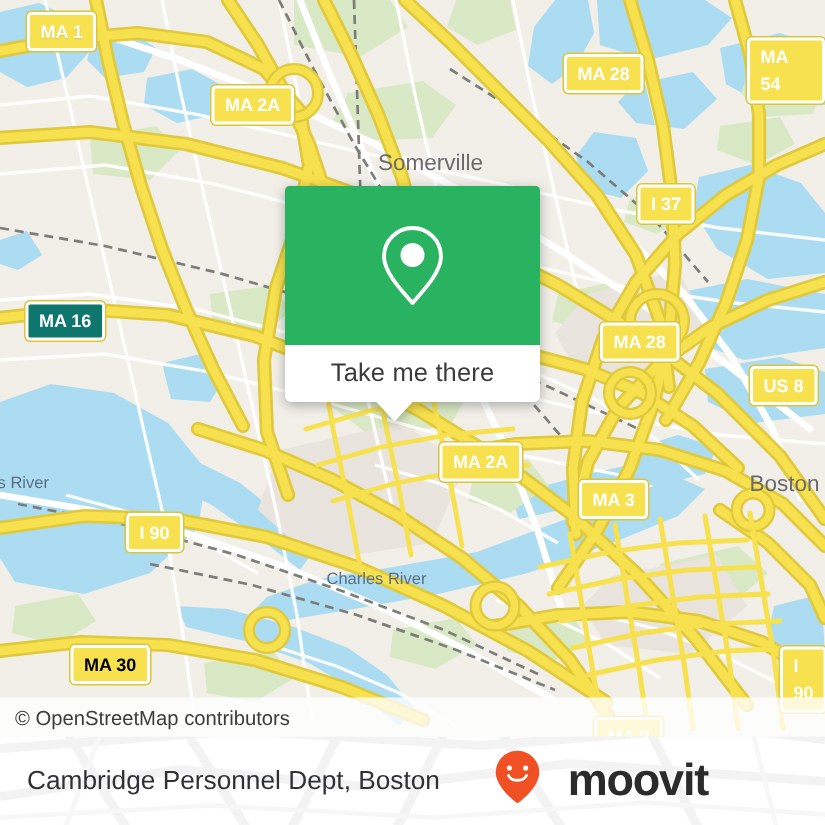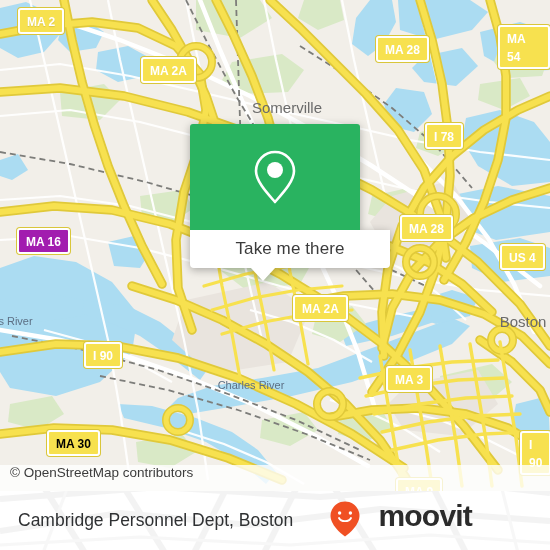--- a/index.html
+++ b/index.html
@@ -34,20 +34,21 @@
 
   
   #attribution {
     position: absolute;
     left: 0;
     bottom: 0;
     width: 550px;
     height: 26px;
     background: rgba(255,255,255,0.78);
     display: flex;
+    align-items: center;
     box-sizing: border-box;
     padding-left: 10px;
   }
   #attribution .attr-text {
     font-family: "Liberation Sans", sans-serif;
     font-size: 13.5px;
     color: #3c3c3c;
     white-space: nowrap;
   }
 
@@ -62,21 +63,21 @@
   #callout-green {
     width: 170px;
     height: 106px;
     border-radius: 3px 3px 0 0;
     display: flex;
     align-items: center;
     justify-content: center;
   }
   #callout-pin-icon svg { display: block; }
   #callout-button {
-    width: 200px;
+    width: 170px;
     height: 38px;
     background: #ffffff;
     border-radius: 0 0 4px 4px;
     display: flex;
     align-items: center;
     justify-content: center;
     box-sizing: border-box;
     cursor: pointer;
   }
   #callout-button .btn-label {
@@ -124,20 +125,21 @@
     padding: 0 18px 0 18px;
   }
   #place-title {
     font-family: "Liberation Sans", sans-serif;
     font-size: 17.5px;
     color: #2f3133;
     white-space: nowrap;
   }
   #moovit-logo {
     display: flex;
+    align-items: center;
     gap: 18px;
   }
   #moovit-wordmark {
     font-family: "Liberation Sans", sans-serif;
     font-size: 30px;
     font-weight: 700;
     color: #2b2b2b;
     letter-spacing: -0.8px;
     line-height: 1;
   }
@@ -352,30 +354,30 @@
         </g>
 
         <text class="map-city-label" x="287" y="113" text-anchor="middle">Somerville</text>
         <text class="map-city-label" x="523" y="327" text-anchor="middle">Boston</text>
         <text class="map-water-label" x="251" y="389" text-anchor="middle">Charles River</text>
         <text class="map-water-label" x="-34" y="325">Charles River</text>
       </g>
     </svg>
 
     <div>
-      <div class="shield" style="position:absolute;left:18px;top:8px;background:#f7e14f;border:2px solid #ffffff;border-radius:3px;padding:2px 7px;box-shadow:0 0 0 1px #d9c63a;"><span style="font-family:'Liberation Sans',sans-serif;font-size:12px;font-weight:700;color:#ffffff;text-shadow:0 1px 1px rgba(0,0,0,0.12);">MA 2</span></div>
+      <div class="shield" style="position:absolute;left:18px;top:8px;background:#f7e14f;border:2px solid #ffffff;border-radius:3px;padding:2px 7px;box-shadow:0 0 0 1px #d9c63a;"><span style="font-family:'Liberation Sans',sans-serif;font-size:12px;font-weight:700;color:#ffffff;text-shadow:0 1px 1px rgba(0,0,0,0.12);">MA 1</span></div>
       <div class="shield" style="position:absolute;left:141px;top:57px;background:#f7e14f;border:2px solid #ffffff;border-radius:3px;padding:2px 7px;box-shadow:0 0 0 1px #d9c63a;"><span style="font-family:'Liberation Sans',sans-serif;font-size:12px;font-weight:700;color:#ffffff;">MA 2A</span></div>
       <div class="shield" style="position:absolute;left:376px;top:36px;background:#f7e14f;border:2px solid #ffffff;border-radius:3px;padding:2px 7px;box-shadow:0 0 0 1px #d9c63a;"><span style="font-family:'Liberation Sans',sans-serif;font-size:12px;font-weight:700;color:#ffffff;">MA 28</span></div>
       <div class="shield" style="position:absolute;left:498px;top:25px;background:#f7e14f;border:2px solid #ffffff;border-radius:3px;padding:2px 7px;box-shadow:0 0 0 1px #d9c63a;"><span style="font-family:'Liberation Sans',sans-serif;font-size:12px;font-weight:700;color:#ffffff;">MA 54</span></div>
-      <div class="shield" style="position:absolute;left:425px;top:123px;background:#f7e14f;border:2px solid #ffffff;border-radius:3px;padding:2px 7px;box-shadow:0 0 0 1px #d9c63a;"><span style="font-family:'Liberation Sans',sans-serif;font-size:12px;font-weight:700;color:#ffffff;">I 78</span></div>
-      <div class="shield" style="position:absolute;left:17px;top:201px;background:#a21caf;border:2px solid #ffffff;border-radius:3px;padding:2px 7px;box-shadow:0 0 0 1px #d9c63a;margin-top:27px;"><span style="font-family:'Liberation Sans',sans-serif;font-size:12px;font-weight:700;color:#ffffff;">MA 16</span></div>
+      <div class="shield" style="position:absolute;left:425px;top:123px;background:#f7e14f;border:2px solid #ffffff;border-radius:3px;padding:2px 7px;box-shadow:0 0 0 1px #d9c63a;"><span style="font-family:'Liberation Sans',sans-serif;font-size:12px;font-weight:700;color:#ffffff;">I 37</span></div>
+      <div class="shield" style="position:absolute;left:17px;top:201px;background:#0f766e;border:2px solid #ffffff;border-radius:3px;padding:2px 7px;box-shadow:0 0 0 1px #d9c63a;"><span style="font-family:'Liberation Sans',sans-serif;font-size:12px;font-weight:700;color:#ffffff;">MA 16</span></div>
       <div class="shield" style="position:absolute;left:400px;top:215px;background:#f7e14f;border:2px solid #ffffff;border-radius:3px;padding:2px 7px;box-shadow:0 0 0 1px #d9c63a;"><span style="font-family:'Liberation Sans',sans-serif;font-size:12px;font-weight:700;color:#ffffff;">MA 28</span></div>
-      <div class="shield" style="position:absolute;left:500px;top:244px;background:#f7e14f;border:2px solid #ffffff;border-radius:3px;padding:2px 7px;box-shadow:0 0 0 1px #d9c63a;"><span style="font-family:'Liberation Sans',sans-serif;font-size:12px;font-weight:700;color:#ffffff;">US 4</span></div>
+      <div class="shield" style="position:absolute;left:500px;top:244px;background:#f7e14f;border:2px solid #ffffff;border-radius:3px;padding:2px 7px;box-shadow:0 0 0 1px #d9c63a;"><span style="font-family:'Liberation Sans',sans-serif;font-size:12px;font-weight:700;color:#ffffff;">US 8</span></div>
       <div class="shield" style="position:absolute;left:293px;top:295px;background:#f7e14f;border:2px solid #ffffff;border-radius:3px;padding:2px 7px;box-shadow:0 0 0 1px #d9c63a;"><span style="font-family:'Liberation Sans',sans-serif;font-size:12px;font-weight:700;color:#ffffff;">MA 2A</span></div>
-      <div class="shield" style="position:absolute;left:386px;top:320px;background:#f7e14f;border:2px solid #ffffff;border-radius:3px;padding:2px 7px;box-shadow:0 0 0 1px #d9c63a;margin-top:46px;"><span style="font-family:'Liberation Sans',sans-serif;font-size:12px;font-weight:700;color:#ffffff;">MA 3</span></div>
+      <div class="shield" style="position:absolute;left:386px;top:320px;background:#f7e14f;border:2px solid #ffffff;border-radius:3px;padding:2px 7px;box-shadow:0 0 0 1px #d9c63a;"><span style="font-family:'Liberation Sans',sans-serif;font-size:12px;font-weight:700;color:#ffffff;">MA 3</span></div>
       <div class="shield" style="position:absolute;left:84px;top:342px;background:#f7e14f;border:2px solid #ffffff;border-radius:3px;padding:2px 7px;box-shadow:0 0 0 1px #d9c63a;"><span style="font-family:'Liberation Sans',sans-serif;font-size:12px;font-weight:700;color:#ffffff;">I 90</span></div>
       <div class="shield" style="position:absolute;left:47px;top:430px;background:#f7e14f;border:2px solid #ffffff;border-radius:3px;padding:2px 7px;box-shadow:0 0 0 1px #d9c63a;"><span style="font-family:'Liberation Sans',sans-serif;font-size:12px;font-weight:700;color:#000000;">MA 30</span></div>
       <div class="shield" style="position:absolute;left:396px;top:442px;background:#f7e14f;border:2px solid #ffffff;border-radius:3px;padding:2px 7px;box-shadow:0 0 0 1px #d9c63a;margin-top:36px;"><span style="font-family:'Liberation Sans',sans-serif;font-size:12px;font-weight:700;color:#ffffff;">MA 9</span></div>
       <div class="shield" style="position:absolute;left:520px;top:431px;background:#f7e14f;border:2px solid #ffffff;border-radius:3px;padding:2px 7px;box-shadow:0 0 0 1px #d9c63a;"><span style="font-family:'Liberation Sans',sans-serif;font-size:12px;font-weight:700;color:#ffffff;">I 90</span></div>
     </div>
 
     <div id="callout">
       <div id="callout-green" style="background:#29b360;">
         <span id="callout-pin-icon">
           <svg width="46" height="56" viewBox="0 0 46 56" xmlns="http://www.w3.org/2000/svg">

